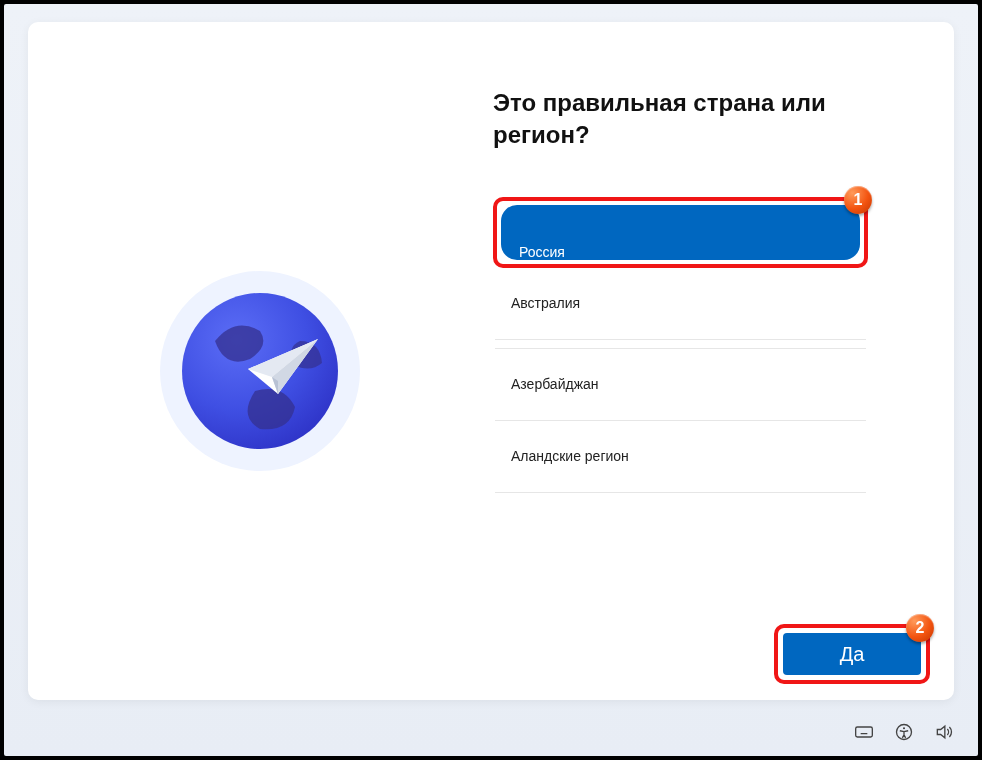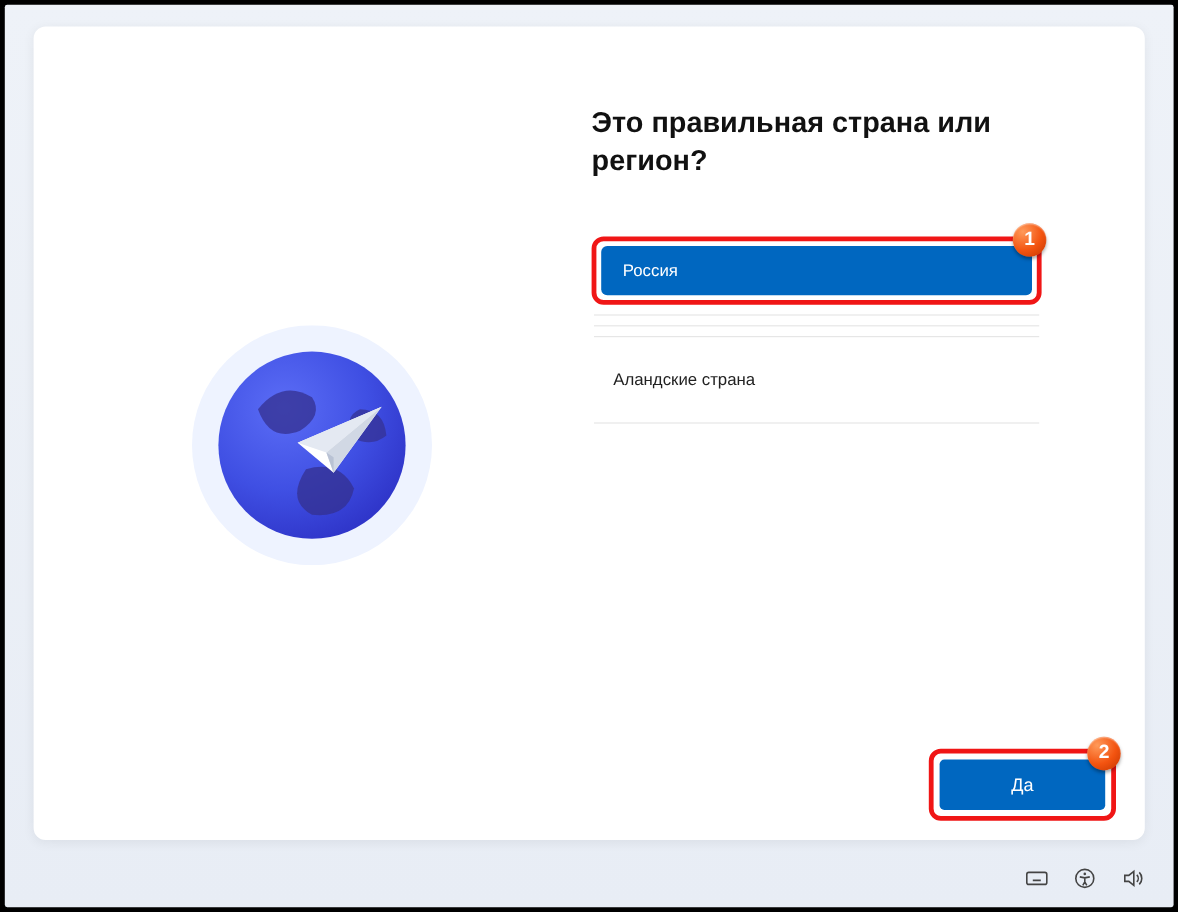--- a/index.html
+++ b/index.html
@@ -74,21 +74,21 @@
       background: #e6e6e6;
       margin: 0 2px 8px 2px;
     }
     .highlight-1 {
       border: 4px solid #f01616;
       border-radius: 10px;
       padding: 4px;
       position: relative;
       margin-bottom: 8px;
     }
-    .highlight-1 .list-item { margin-bottom: 0; height: 41px; border-radius: 5px; }
+    .highlight-1 .list-item { margin-bottom: 0; height: 55px; border-radius: 16px; align-items: flex-end; }
     .badge {
       position: absolute;
       width: 28px; height: 28px;
       border-radius: 50%;
       background: radial-gradient(circle at 30% 25%, #ff9a5a 0%, #f35410 55%, #c33500 100%);
       color: #fff;
       font-weight: 700;
       font-size: 16px;
       display: flex;
       align-items: center;
@@ -109,21 +109,21 @@
       padding: 5px;
       position: relative;
       display: inline-block;
     }
     .yes-btn {
       width: 138px;
       height: 42px;
       background: #0067c0;
       color: #fff;
       border: none;
-      font-size: 15px;
+      font-size: 20px;
       border-radius: 4px;
       cursor: pointer;
       display: flex;
       align-items: center;
       justify-content: center;
     }
     .taskbar-icons {
       position: absolute;
       right: 24px;
       bottom: 14px;
@@ -177,28 +177,34 @@
         <h1 class="heading">Это правильная страна или регион?</h1>
 
         <div class="list">
           <div class="highlight-1">
             <span class="badge badge-1">1</span>
             <div class="list-item selected">
               <span>Россия</span>
             </div>
           </div>
 
-          <div class="divider"></div>
-
-          <div class="divider"></div>
-
-          <div class="divider"></div>
-
           <div class="list-item">
-            <span>Аландские страна</span>
+            <span>Австралия</span>
+          </div>
+          <div class="divider"></div>
+
+          <div class="divider"></div>
+
+          <div class="list-item">
+            <span>Азербайджан</span>
+          </div>
+          <div class="divider"></div>
+
+          <div class="list-item">
+            <span>Аландские регион</span>
           </div>
           <div class="divider"></div>
 
         </div>
       </div>
     </div>
 
     <div class="yes-wrap">
       <div class="highlight-2">
         <span class="badge badge-2">2</span>

